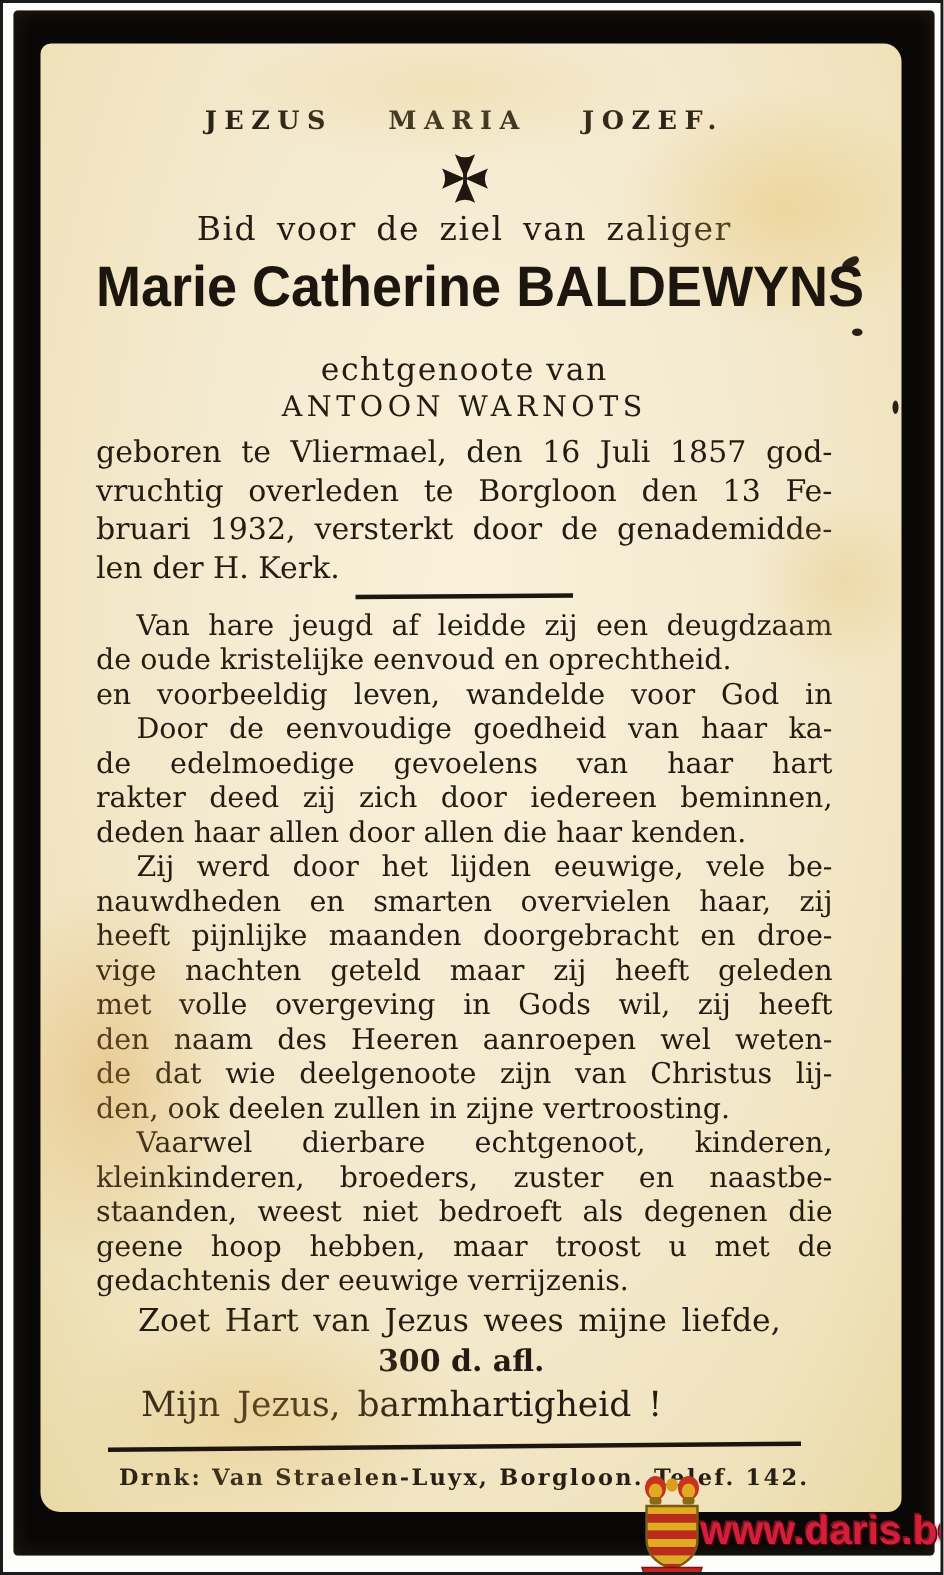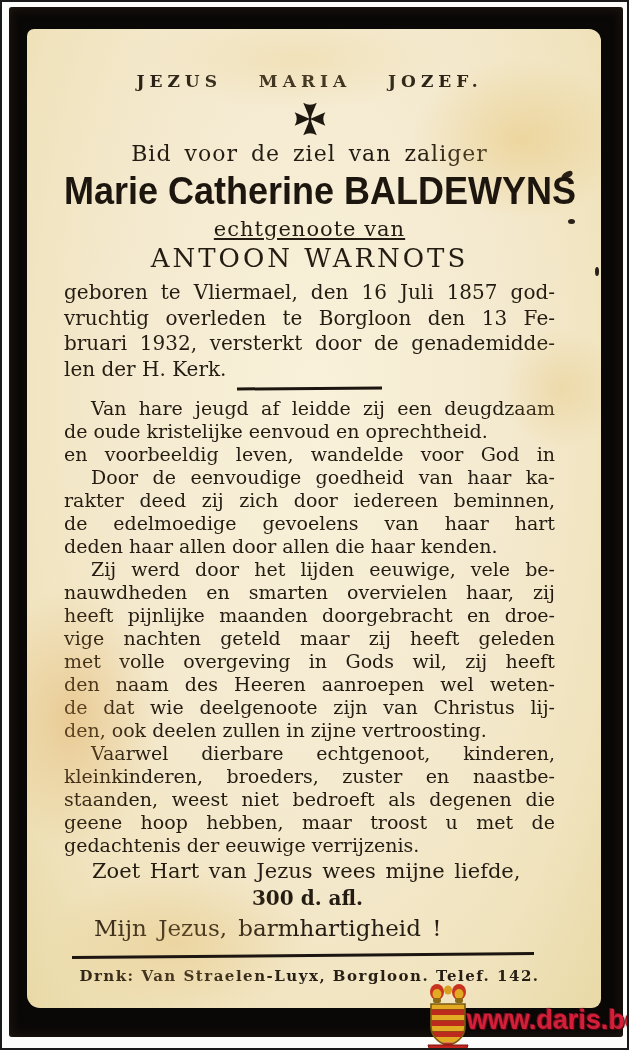--- a/index.html
+++ b/index.html
@@ -40,22 +40,22 @@
     color:#2b2317;
   }
   .cross { margin:9px auto 0; width:36px; height:38px; display:block; }
   .intro { margin-top:3px; text-align:center; font-size:22px; letter-spacing:1px; word-spacing:5px; }
   .name {
     margin-top:3px; text-align:center;
     font-family:"Liberation Sans", sans-serif; font-weight:bold;
     font-size:36px; letter-spacing:0px; color:#1d160f;
     transform:scaleY(1.06); transform-origin:top center; white-space:nowrap;
   }
-  .relation { margin-top:6px; text-align:center; font-size:21px; letter-spacing:1px;text-decoration:underline; }
-  .spouse   { margin-top:2px; text-align:center; font-size:26px; letter-spacing:3px; }
+  .relation { margin-top:23px; text-align:center; font-size:21px; letter-spacing:1px; }
+  .spouse   { margin-top:2px; text-align:center; font-size:19px; letter-spacing:3px; }
   .order    { margin-top:4px; text-align:center; font-family:"Liberation Sans", sans-serif; font-weight:bold; font-size:17px; }
 
   .para { font-size:20px; line-height:25.5px; }
   .body-block { margin-top:7px; font-size:19px; }
   .body-block .para { font-size:19px; line-height:23px; }
   .vital { margin-top:7px; }
   .tline { text-align:justify; text-align-last:justify; white-space:normal; }
   .tline.tlast { text-align-last:left; }
   .para.indent .tline:first-child { text-indent:27px; }
 
@@ -123,22 +123,22 @@
       <div class="rule rule1"></div>
 
       <div class="body-block">
         <div class="para indent">
             <div class="tline">Van hare jeugd af leidde zij een deugdzaam</div>
             <div class="tline tlast">de oude kristelijke eenvoud en oprechtheid.</div>
             <div class="tline">en voorbeeldig leven, wandelde voor God in</div>
           </div>
         <div class="para indent">
             <div class="tline">Door de eenvoudige goedheid van haar ka-</div>
+            <div class="tline">de edelmoedige gevoelens van haar hart</div>
             <div class="tline">rakter deed zij zich door iedereen beminnen,</div>
-            <div class="tline">de edelmoedige gevoelens van haar hart</div>
             <div class="tline tlast">deden haar allen door allen die haar kenden.</div>
           </div>
         <div class="para indent">
             <div class="tline">Zij werd door het lijden eeuwige, vele be-</div>
             <div class="tline">nauwdheden en smarten overvielen haar, zij</div>
             <div class="tline">heeft pijnlijke maanden doorgebracht en droe-</div>
             <div class="tline">vige nachten geteld maar zij heeft geleden</div>
             <div class="tline">met volle overgeving in Gods wil, zij heeft</div>
             <div class="tline">den naam des Heeren aanroepen wel weten-</div>
             <div class="tline">de dat wie deelgenoote zijn van Christus lij-</div>

